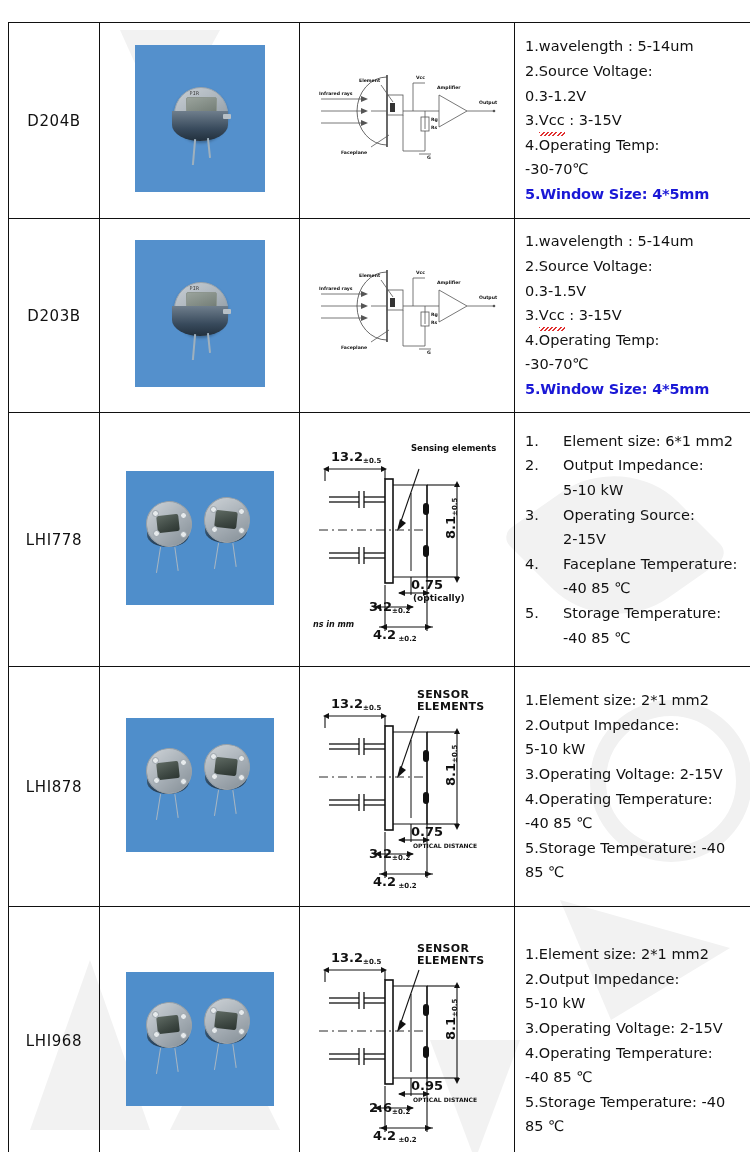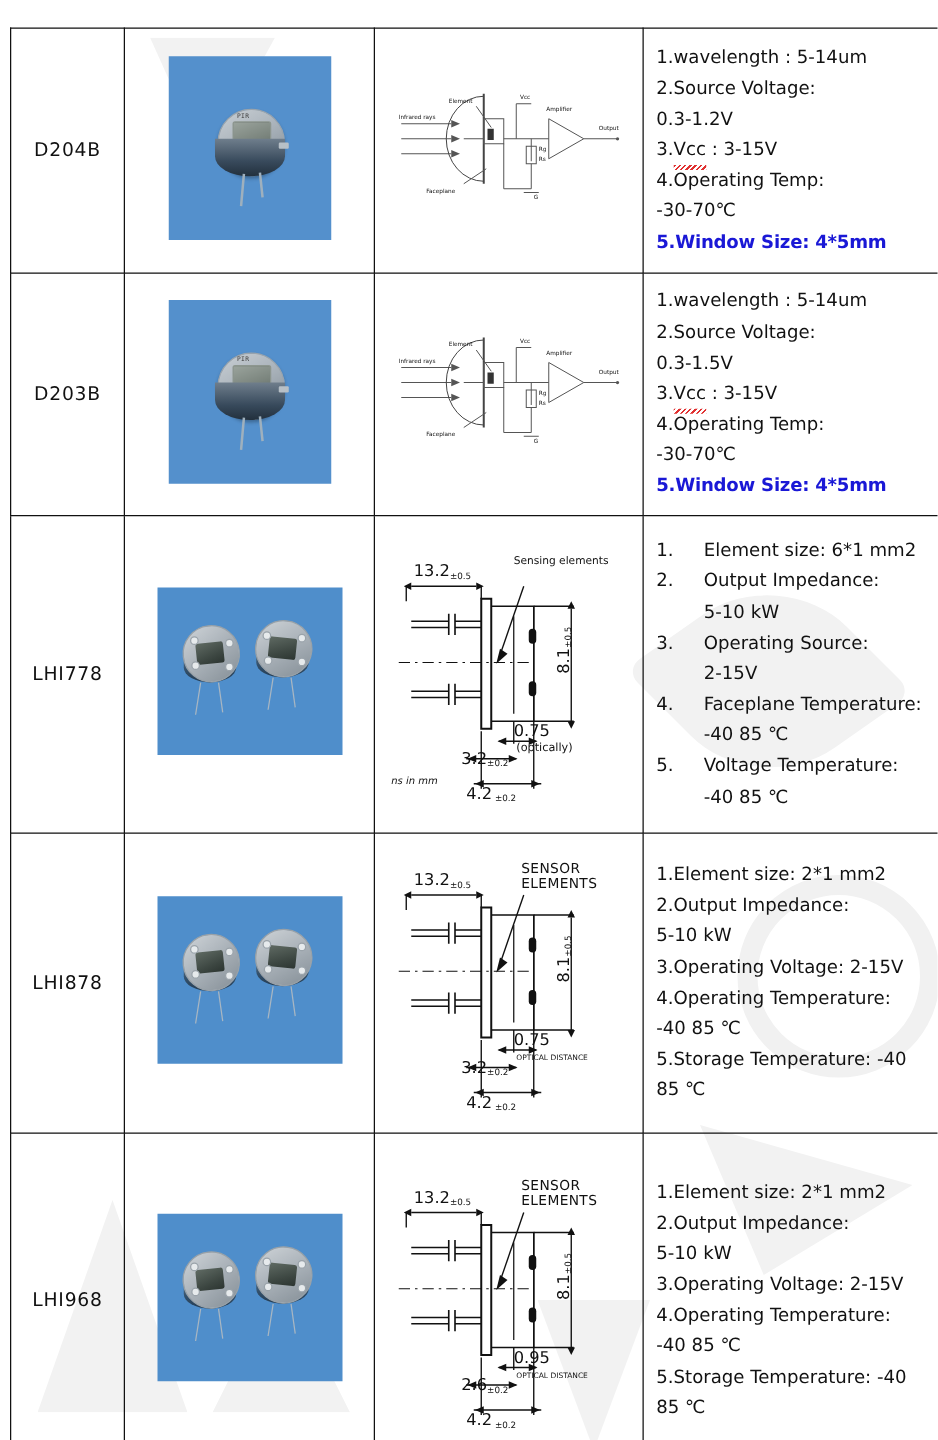--- a/index.html
+++ b/index.html
@@ -57,21 +57,21 @@
     background: transparent;
   }
   table.spec td {
     border: 1.6px solid #111;
     vertical-align: middle;
     padding: 0;
     background: transparent;
   }
   td.c-part   { width: 90px;  text-align: center; }
   td.c-photo  { width: 199px; text-align: center; }
-  td.c-draw   { width: 214px; text-align: center; }
+  td.c-draw   { width: 214px; text-align: center; font-weight: bold; }
   td.c-spec   { width: 257px; vertical-align: top; }
 
   .part-label {
     font-family: "DejaVu Sans", sans-serif;
     font-size: 15px;
     letter-spacing: 0.6px;
     color: #111;
   }
 
   
@@ -498,21 +498,21 @@
                 <span>Operating Source:</span>
               </div>
               <div class="sub">2-15V</div>
               <div class="ln">
                 <span class="num">4.</span>
                 <span>Faceplane Temperature:</span>
               </div>
               <div class="sub">-40 85 ℃</div>
               <div class="ln">
                 <span class="num">5.</span>
-                <span>Voltage Temperature:</span>
+                <span>Storage Temperature:</span>
               </div>
               <div class="sub">-40 85 ℃</div>
             </div>
           </td>
   </tr>
         <tr style="height:240px">
     <td class="c-part">
       <span class="part-label">LHI878</span>
     </td>
     <td class="c-photo">

